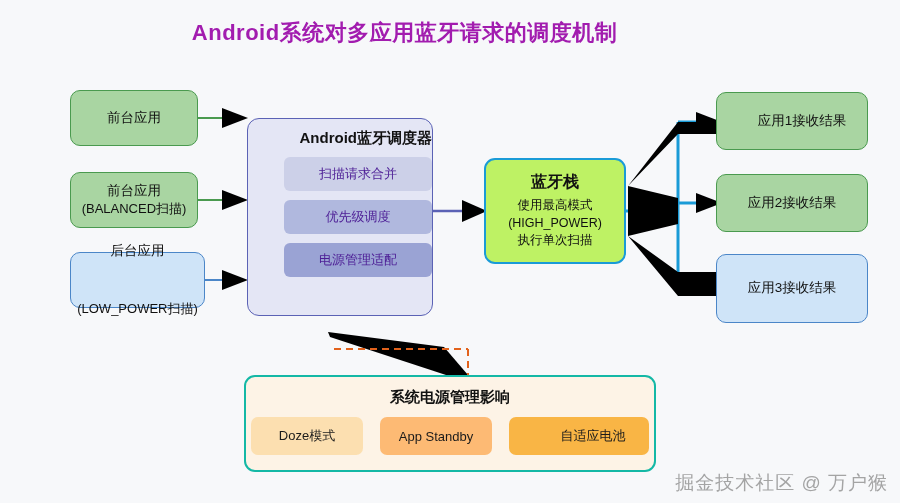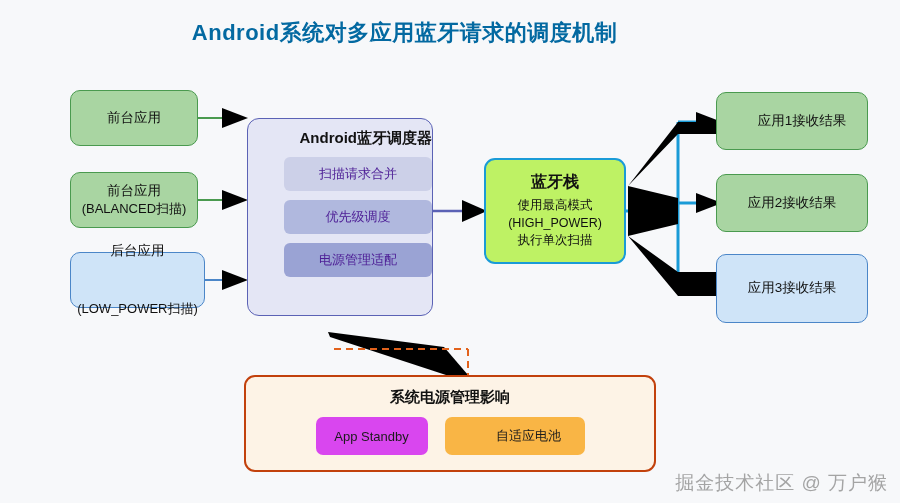--- a/index.html
+++ b/index.html
@@ -21,21 +21,21 @@
   }
   
   #diagram-title {
     position: absolute;
     left: 0;
     top: 18px;
     width: 809px;
     text-align: center;
     font-size: 22px;
     font-weight: bold;
-    color: #0369a1;
+    color: #a21caf;
     letter-spacing: 0.5px;
   }
   
   .node {
     position: absolute;
     box-sizing: border-box;
     display: flex;
     flex-direction: column;
     align-items: center;
     justify-content: center;
@@ -131,21 +131,21 @@
 
   
   #power-panel {
     position: absolute;
     left: 244px;
     top: 375px;
     width: 412px;
     height: 97px;
     box-sizing: border-box;
     background: #fdf3e6;
-    border: 2px solid #c2410c;
+    border: 2px solid #14b8a6;
     border-radius: 11px;
     display: flex;
     flex-direction: column;
     align-items: center;
   }
   #power-title {
     font-size: 15px;
     font-weight: bold;
     color: #111;
     margin-top: 11px;
@@ -159,21 +159,21 @@
     width: 112px;
     height: 38px;
     border-radius: 7px;
     display: flex;
     align-items: center;
     justify-content: center;
     font-size: 13px;
     color: #1b1b1b;
   }
   .pw-1 { background: #fcdfb0; }
-  .pw-2 { background: #d946ef; }
+  .pw-2 { background: #fdba74; }
   .pw-3 { background: #f9b545; padding-left: 28px; }
 
   
   #connectors {
     position: absolute;
     left: 0;
     top: 0;
     width: 900px;
     height: 503px;
     pointer-events: none;
@@ -279,20 +279,23 @@
   <div class="node green-node res-node" id="res-2">
     <div class="line1">应用2接收结果</div>
   </div>
   <div class="node blue-node res-node" id="res-3">
     <div class="line1">应用3接收结果</div>
   </div>
 
   <div id="power-panel">
     <div id="power-title">系统电源管理影响</div>
     <div id="power-items">
+      <div class="power-item pw-1">
+        <span>Doze模式</span>
+      </div>
       <div class="power-item pw-2">
         <span>App Standby</span>
       </div>
       <div class="power-item pw-3">
         <span>自适应电池</span>
       </div>
     </div>
   </div>
 
   <div id="watermark">掘金技术社区 @ 万户猴</div>

